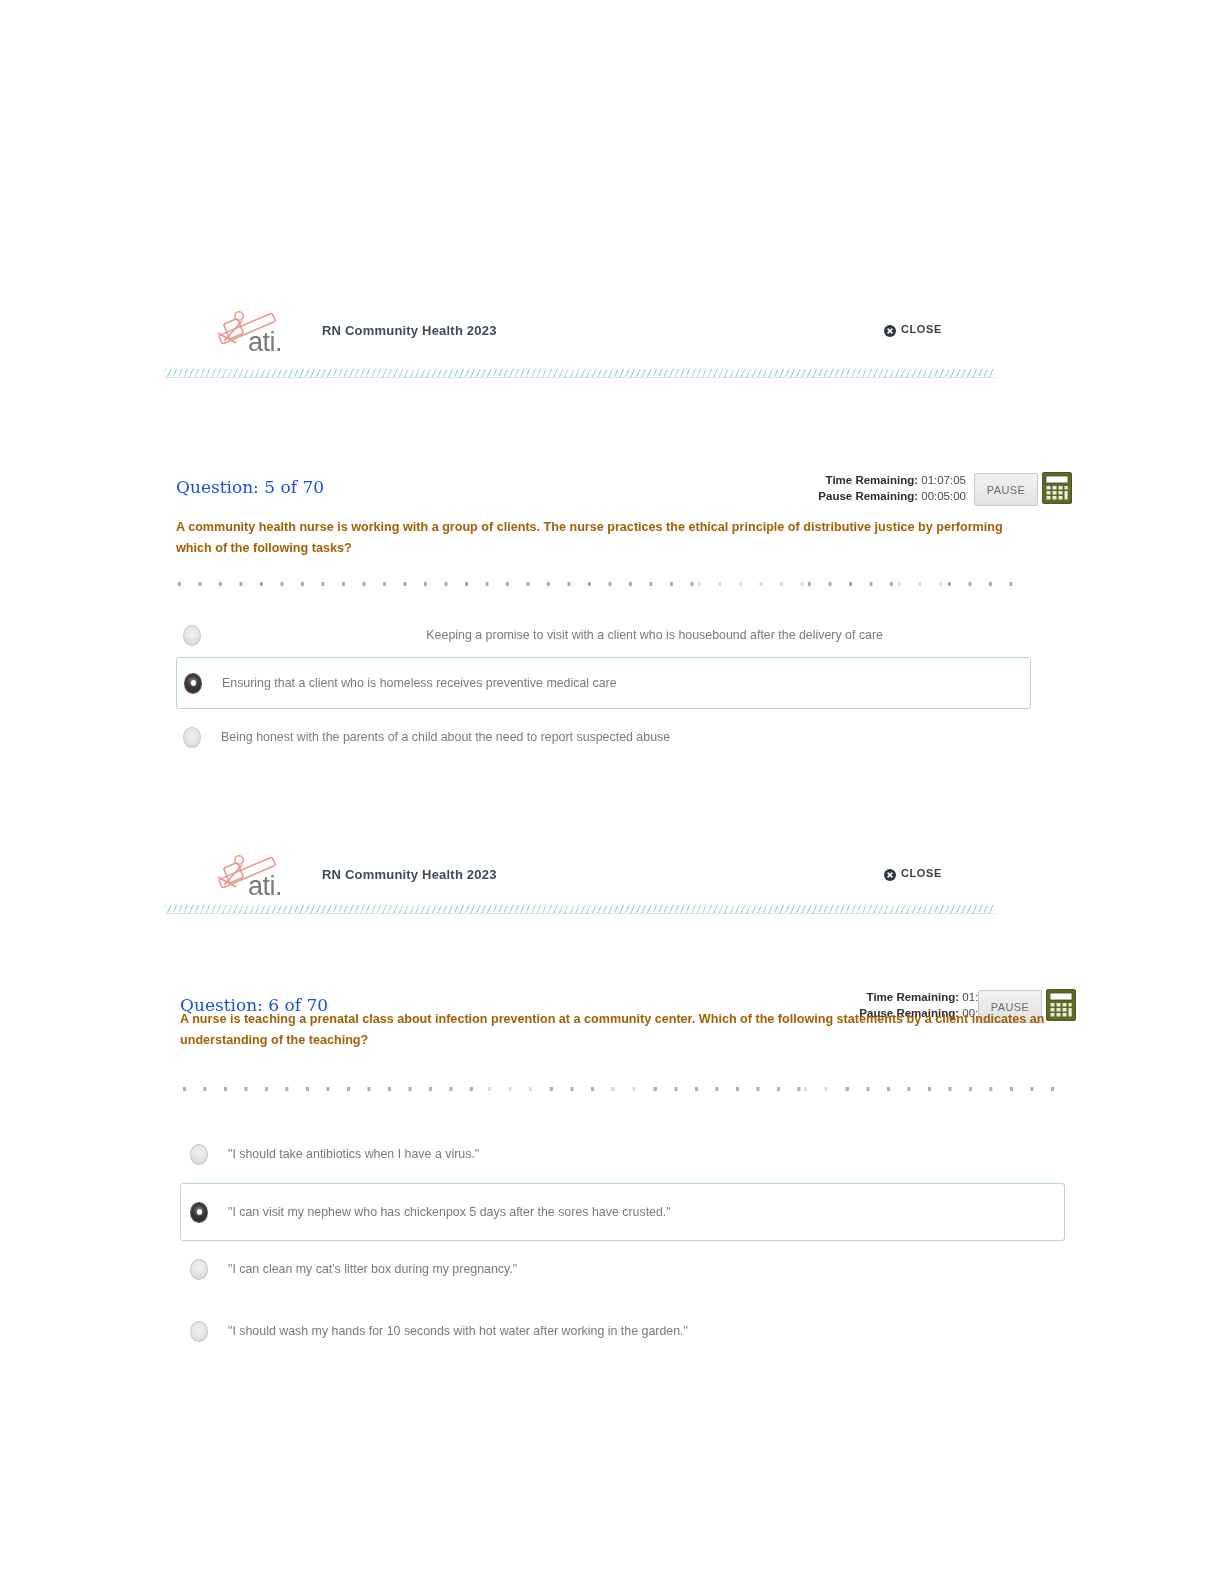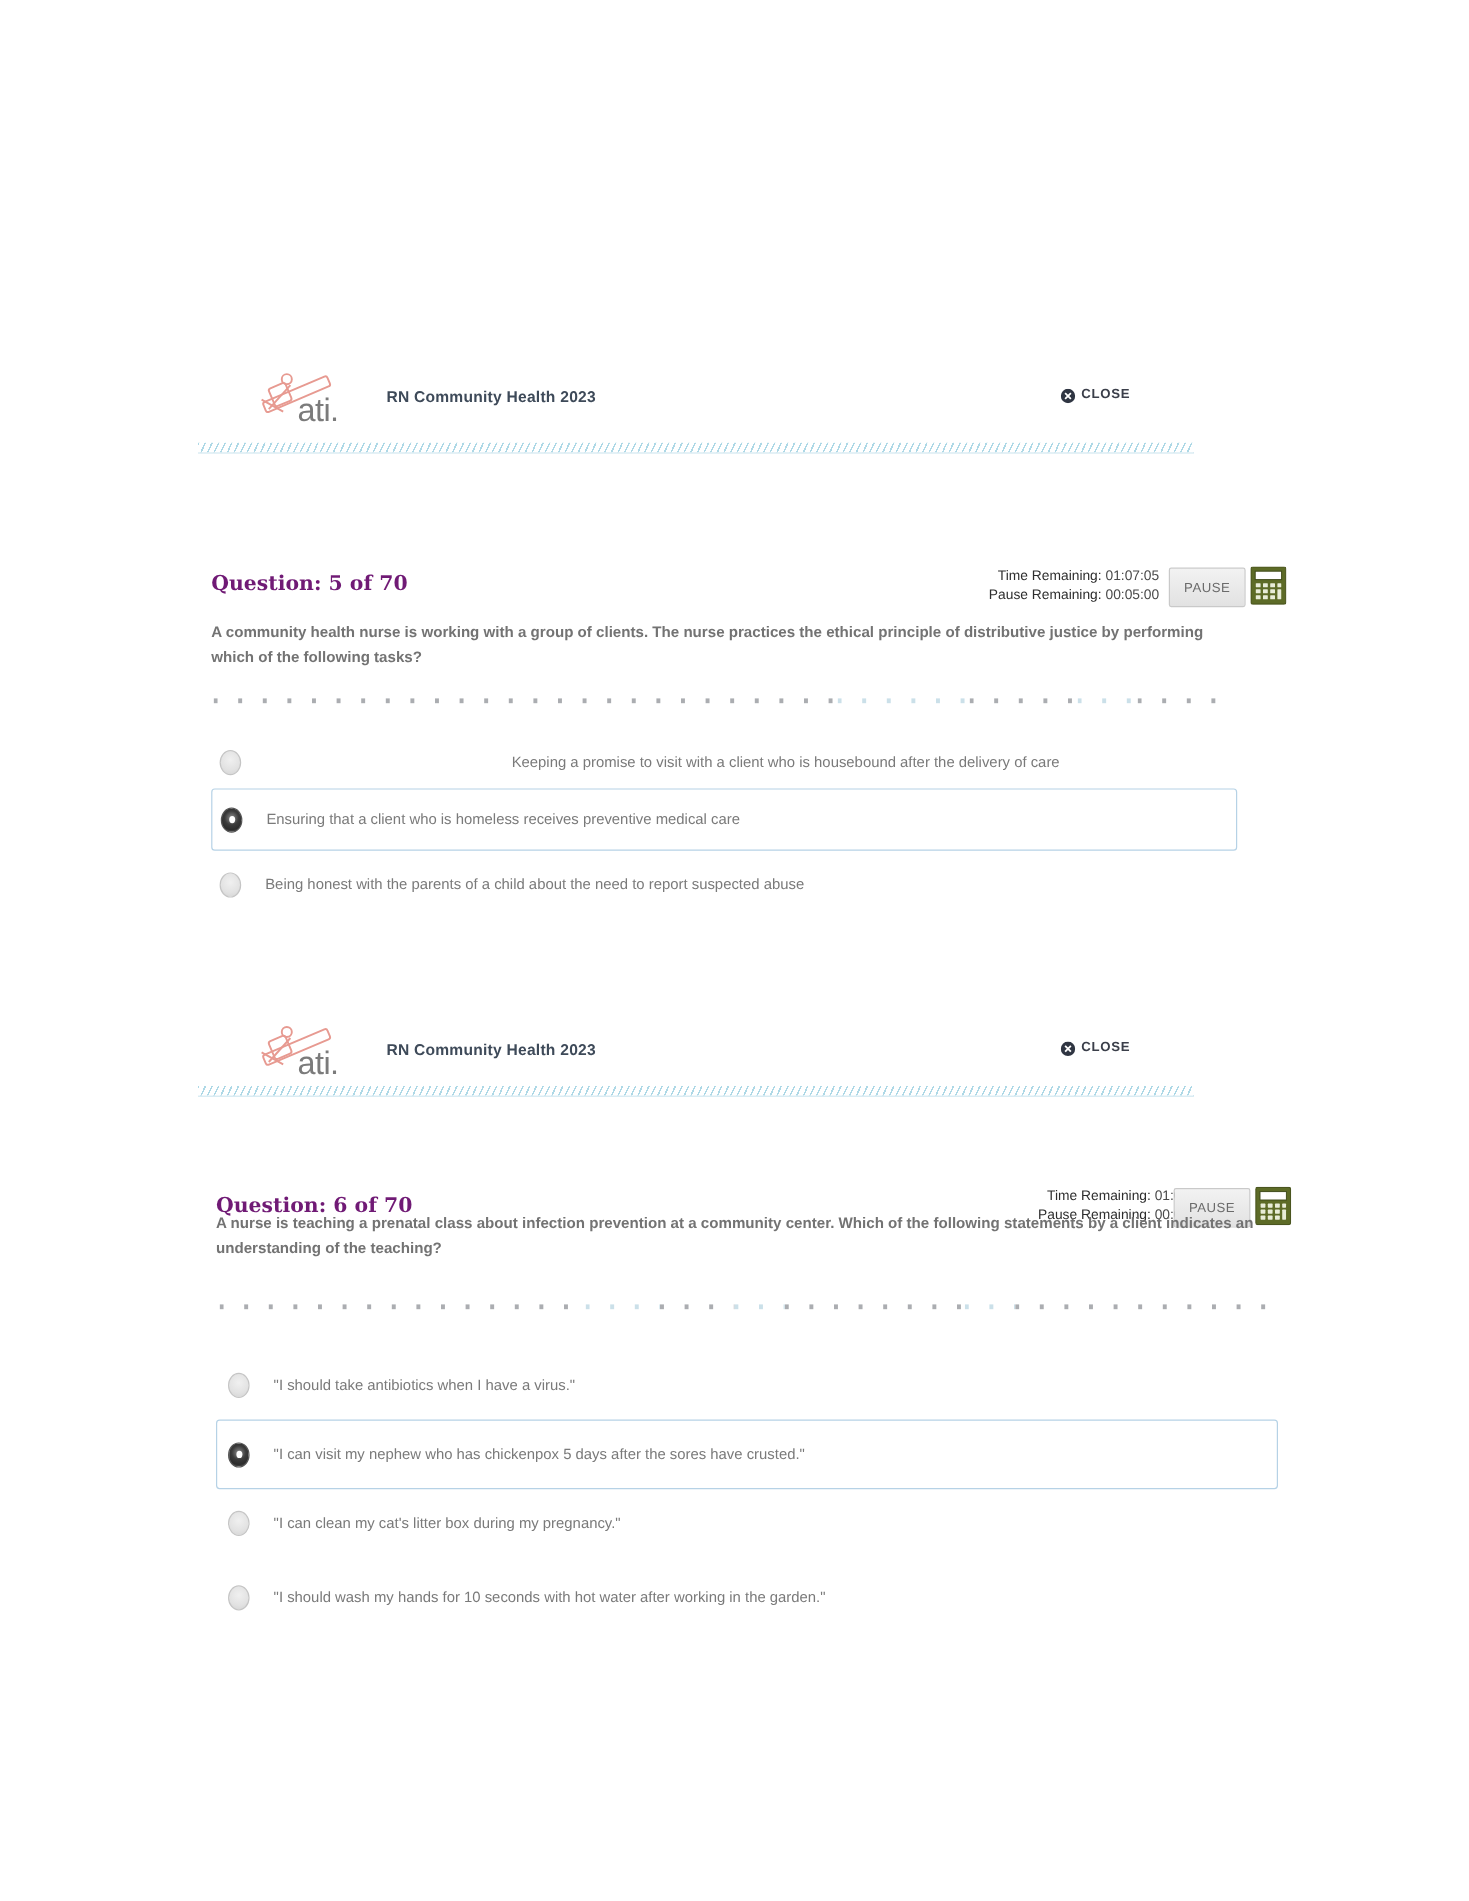--- a/index.html
+++ b/index.html
@@ -89,38 +89,38 @@
 
   
   .q-row {
     position: relative;
     height: 52px;
   }
   .q-number {
     position: absolute;
     font-family: "DejaVu Serif", "Liberation Serif", serif;
     font-size: 17px;
-    font-weight: bold;
-    color: #701a75;
+    font-weight: normal;
+    color: #1d4ed8;
     white-space: nowrap;
   }
 
   .timer-block {
     position: absolute;
     text-align: right;
     line-height: 16px;
     white-space: nowrap;
   }
   .timer-line {
     font-size: 11.5px;
     color: #4a4a4a;
   }
   .timer-line b {
     color: #2d2d2d;
-    font-weight: normal;
+    font-weight: bold;
     margin-top: 18px;
   }
 
   .pause-button {
     position: absolute;
     width: 62px;
     height: 31px;
     background: linear-gradient(#f2f2f2, #e2e2e2);
     border: 1px solid #c9c9c9;
     border-radius: 2px;
@@ -139,21 +139,21 @@
     height: 32px;
     cursor: pointer;
   }
 
   
   .q-stem {
     position: absolute;
     font-size: 12.6px;
     font-weight: bold;
     line-height: 21px;
-    color: #737373;
+    color: #a16207;
   }
 
   
   .dot-rule {
     position: absolute;
     height: 4px;
     background-image:
       repeating-linear-gradient(to right,
         #8f9297 0px, #8f9297 3.4px,
         rgba(0,0,0,0) 3.4px, rgba(0,0,0,0) 20.5px);

